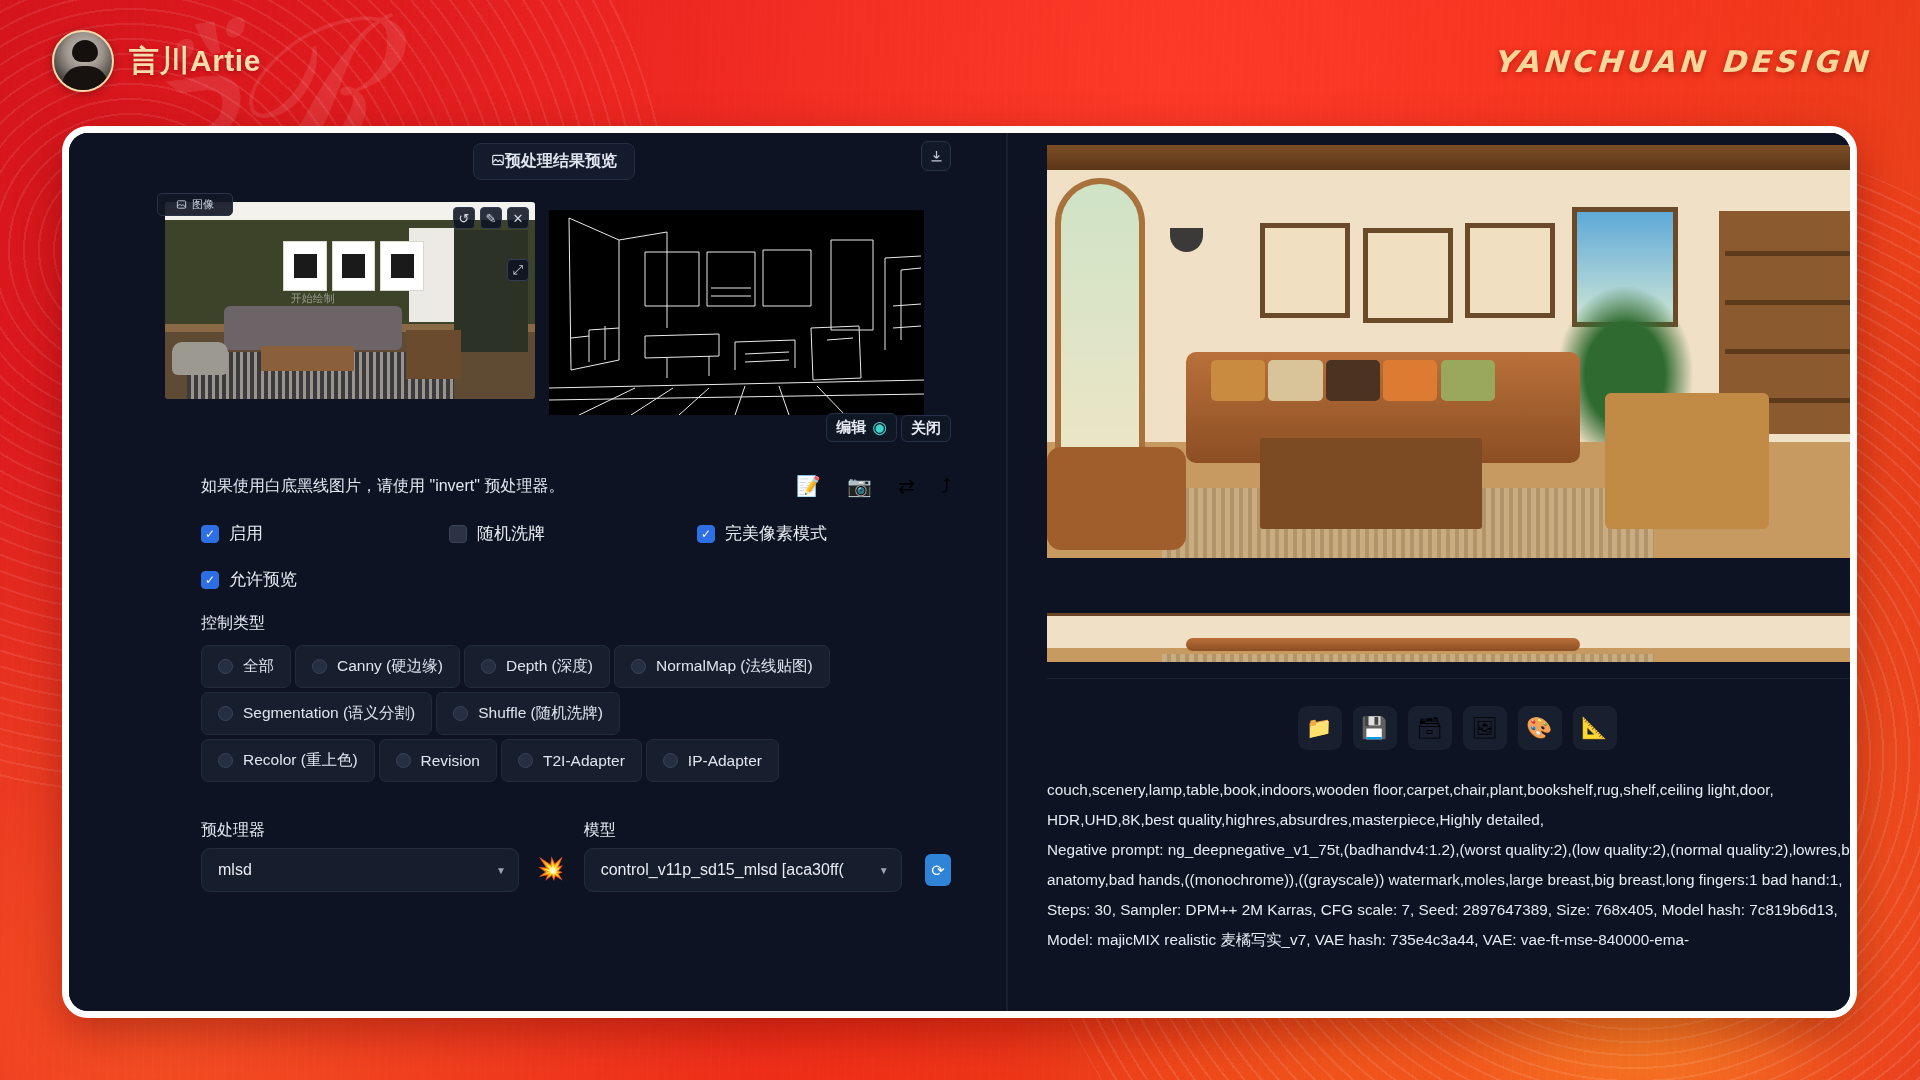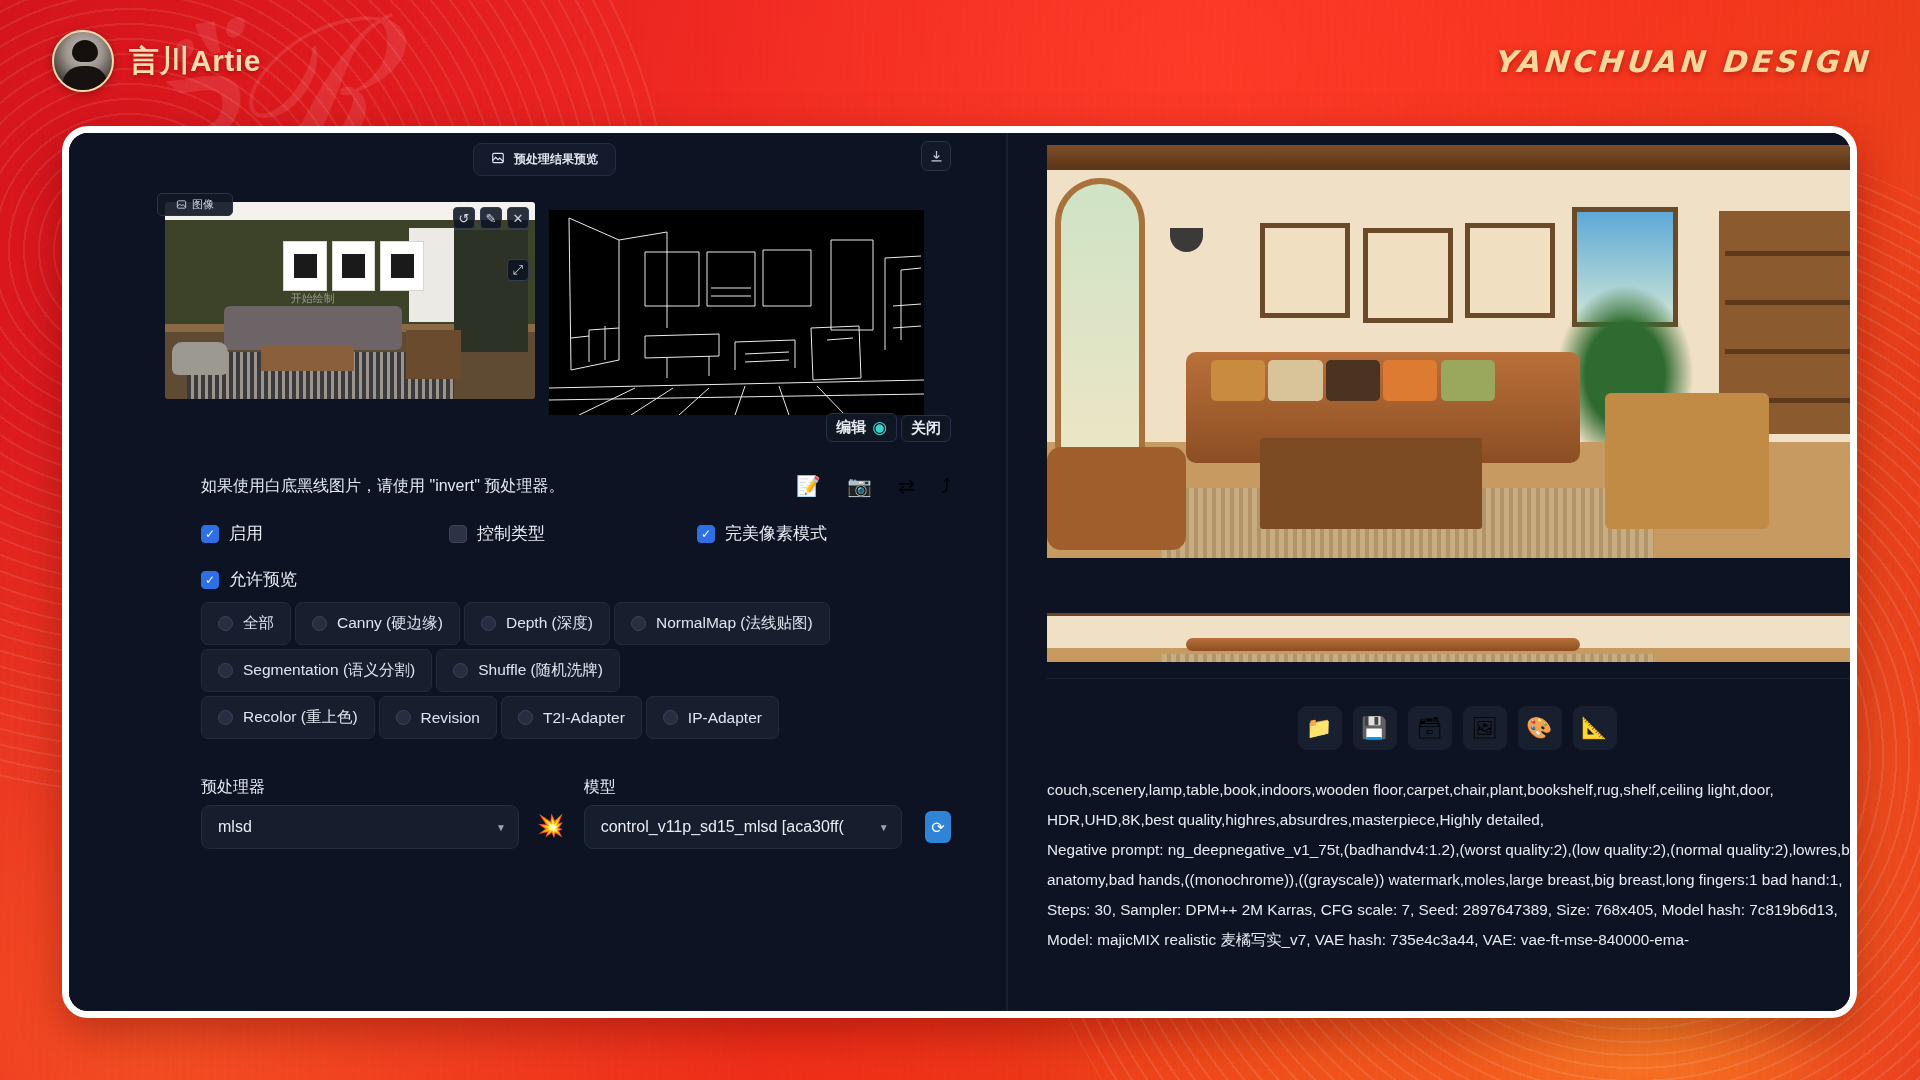--- a/index.html
+++ b/index.html
@@ -103,24 +103,24 @@
   .col-div::before {
     content:""; position:absolute; left:7px; top:0; bottom:0; width:2px;
     background: rgba(255,255,255,.06);
   }
   .col-right { flex: 1; height: 100%; position: relative; }
 
   
   .prev-head { position: relative; height: 36px; }
   .prev-tab {
     position: absolute; left: 404px; top: 2px;
-    display: flex; align-items: center; gap: 9px;
+    display: flex; align-items: center; 
     background: #141b2c; border: 1px solid #252e42;
     border-radius: 8px; padding: 7px 17px;
-    color: #dfe4ee; font-size: 12px; font-weight: 600;
+    color: #dfe4ee; font-size: 16px; font-weight: 600;
   }
   .dl-btn {
     position: absolute; right: 48px; top: 0px;
     width: 30px; height: 30px; border-radius: 7px;
     border: 1px solid #2a3348; background: #121a2a;
     display:flex; align-items:center; justify-content:center;
   }
 
   
   .img-row { position: relative; height: 265px; margin-top: 8px; }
@@ -414,32 +414,33 @@
       </div>
     </div>
 
     <div class="chk-grid">
       <div class="chk">
         <span class="box on">✓</span>
         <label>启用</label>
       </div>
       <div class="chk">
         <span class="box"></span>
-        <label>控制类型</label>
+        <label>随机洗牌</label>
       </div>
       <div class="chk">
         <span class="box on">✓</span>
         <label>完美像素模式</label>
       </div>
       <div class="chk">
         <span class="box on">✓</span>
         <label>允许预览</label>
       </div>
     </div>
 
+    <div class="sec-title">控制类型</div>
 
     <div class="radio-wrap">
       <div class="radio-row">
         <div class="radio">
               <span class="dot"></span>
               <span>全部</span>
             </div>
         <div class="radio">
               <span class="dot"></span>
               <span>Canny (硬边缘)</span>

